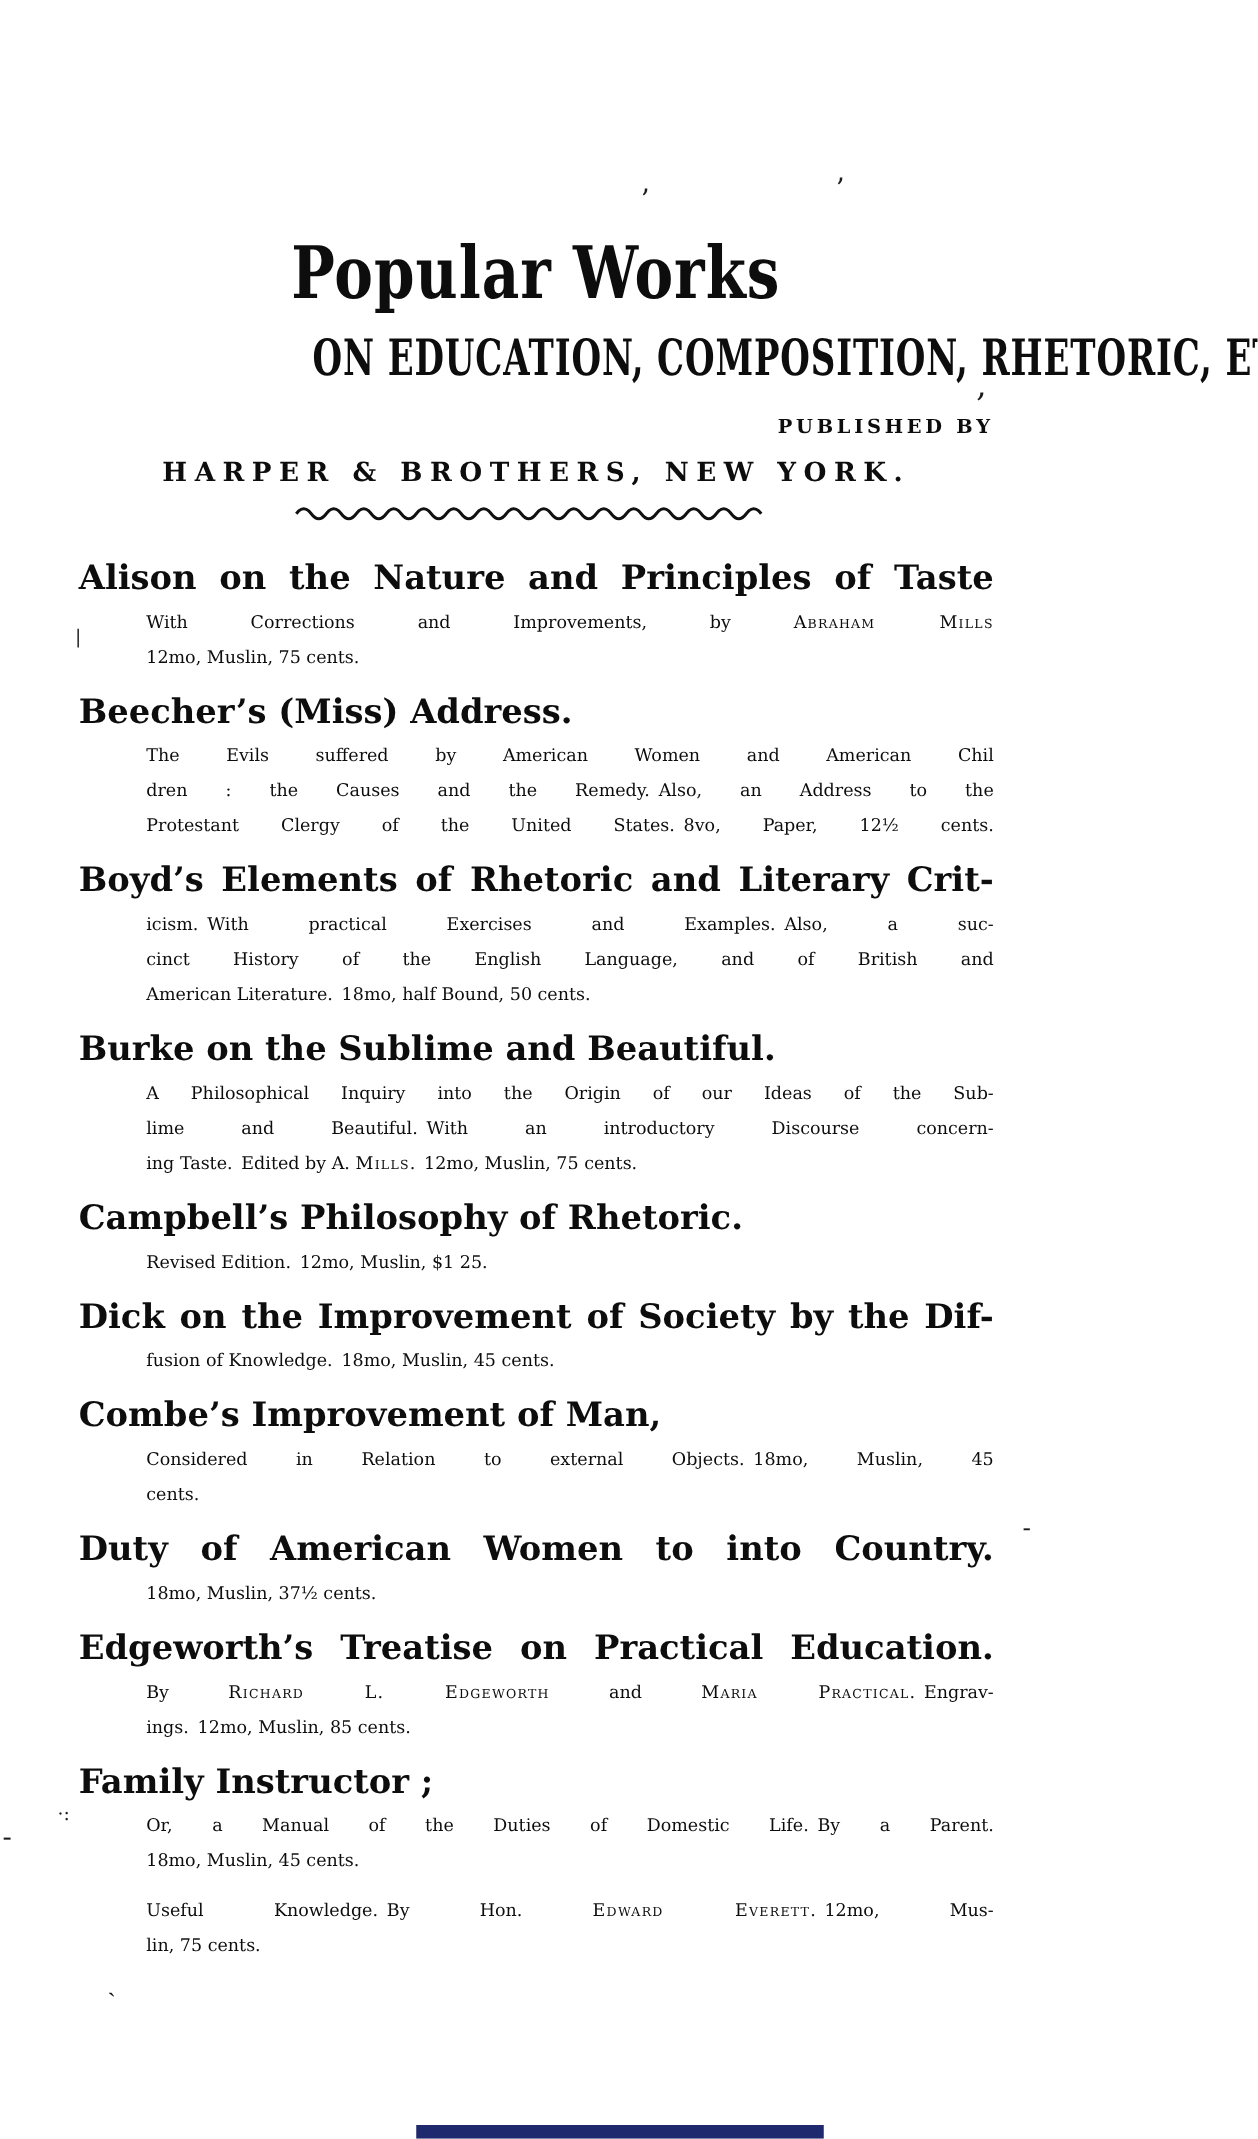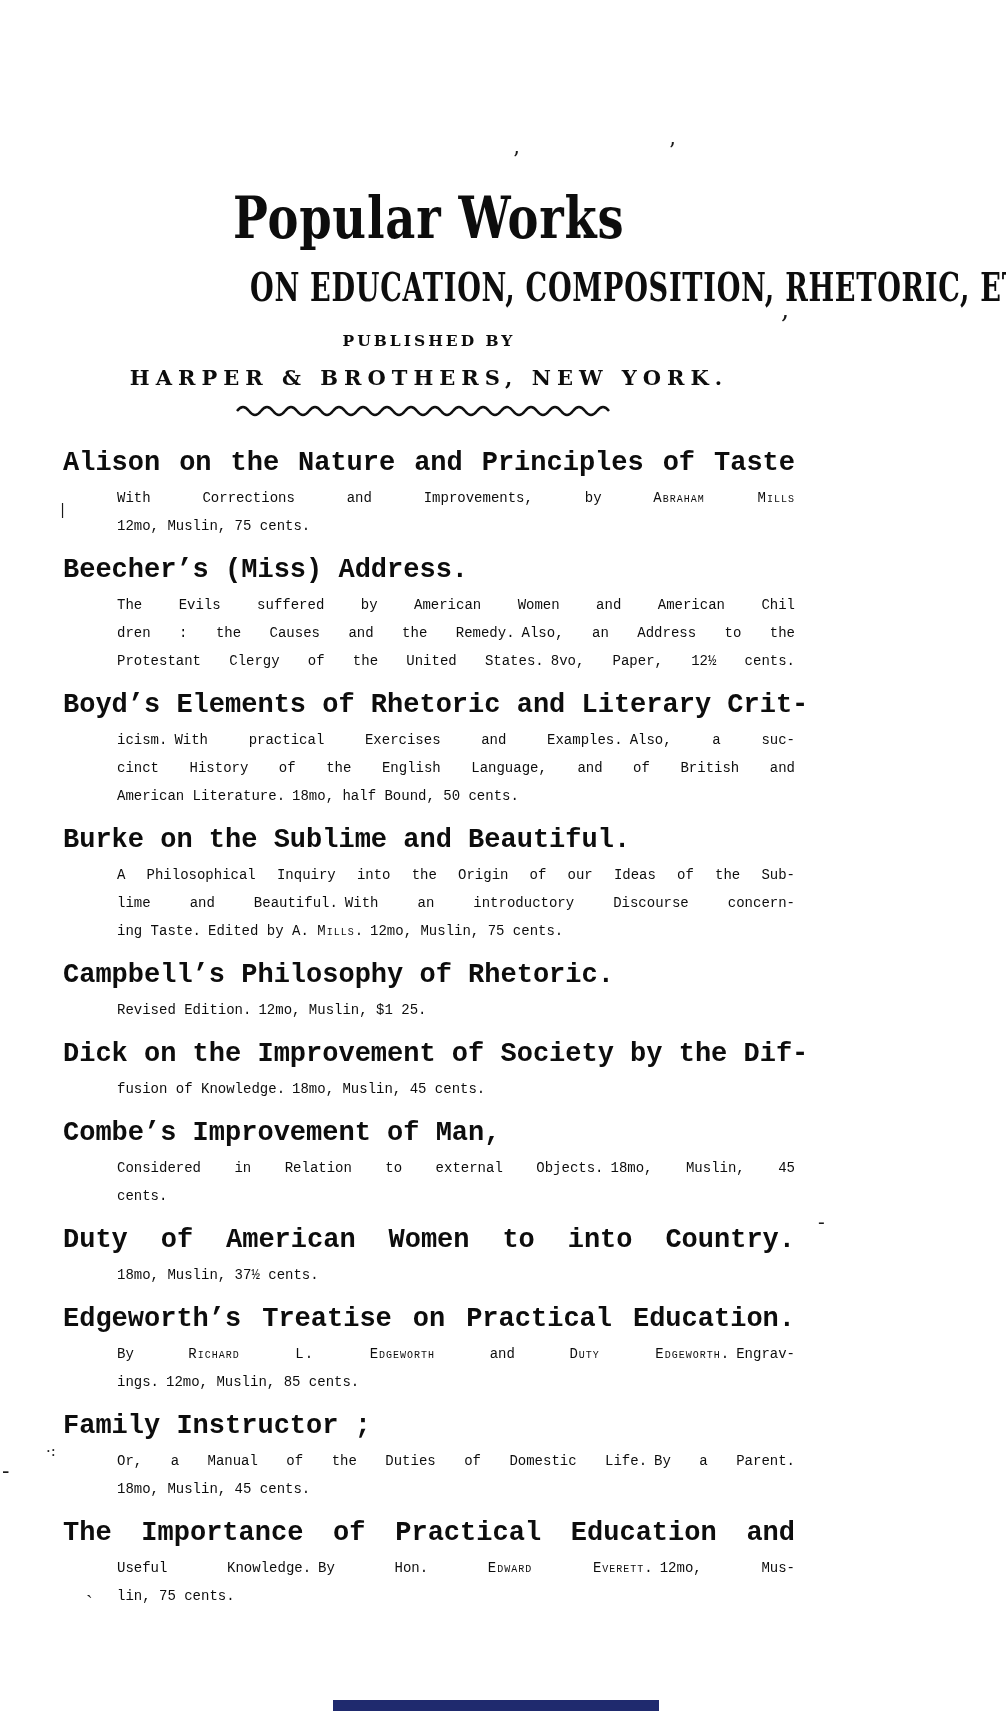--- a/index.html
+++ b/index.html
@@ -22,30 +22,30 @@
   }
   .subject-line{
     display:inline-block;
     margin-top:14px;
     font-size:40px;line-height:1.1;font-weight:bold;
     transform:scaleX(0.68);transform-origin:center;
     white-space:nowrap;letter-spacing:1px;
   }
   .published-by{
     margin-top:22px;
-    font-size:15.5px;font-weight:bold;letter-spacing:3px;
+    font-size:15.5px;font-weight:bold;letter-spacing:3px;text-align:right;
   }
   .publisher{
     margin-top:15px;
     font-size:21px;font-weight:bold;letter-spacing:6px;
     white-space:nowrap;
   }
   .wavy{margin-top:12px;}
   .book-list{margin-top:24px;}
-  .entry{margin-bottom:12px;font-family:Liberation Mono, monospace;}
+  .entry{margin-bottom:12px;}
   .entry-title{
     margin:0 0 3px 0;
     font-size:27px;line-height:36px;font-weight:bold;
     white-space:nowrap;
   }
   .entry-title.fill{text-align:justify;text-align-last:justify;width:732px;}
   .entry-line{
     margin-left:54px;width:678px;
     font-size:14px;line-height:28px;
   }
@@ -111,30 +111,29 @@
         <h2 class="entry-title">Combe’s Improvement of Man,</h2>
         <div class="entry-line stretch"><span>Considered in Relation to external Objects. 18mo, Muslin, 45</span></div>
         <div class="entry-line"><span>cents.</span></div>
       </article>
       <article class="entry">
         <h2 class="entry-title fill">Duty of American Women to into Country.</h2>
         <div class="entry-line"><span>18mo, Muslin, 37½ cents.</span></div>
       </article>
       <article class="entry">
         <h2 class="entry-title fill">Edgeworth’s Treatise on Practical Education.</h2>
-        <div class="entry-line stretch"><span>By </span><span class="sc">Richard L. Edgeworth</span><span> and </span><span class="sc">Duty Edgeworth</span><span>. Engrav-</span></div>
+        <div class="entry-line stretch"><span>By </span><span class="sc">Richard L. Edgeworth</span><span> and </span><span class="sc">Maria Practical</span><span>. Engrav-</span></div>
         <div class="entry-line"><span>ings. 12mo, Muslin, 85 cents.</span></div>
       </article>
       <article class="entry">
         <h2 class="entry-title">Family Instructor ;</h2>
         <div class="entry-line stretch"><span>Or, a Manual of the Duties of Domestic Life. By a Parent.</span></div>
         <div class="entry-line"><span>18mo, Muslin, 45 cents.</span></div>
       </article>
       <article class="entry">
-        <h2 class="entry-title fill">The Importance of Practical Education and</h2>
         <div class="entry-line stretch"><span>Useful Knowledge. By Hon. </span><span class="sc">Edward Everett</span><span>. 12mo, Mus-</span></div>
         <div class="entry-line"><span>lin, 75 cents.</span></div>
       </article>
     </div>
 
 </div>
 
 <span class="artifact" style="left: 512px; top: 150px; font-size: 22px;">ʼ</span>
 <span class="artifact" style="left: 668px; top: 141px; font-size: 22px;">ʼ</span>
 <span class="artifact" style="left: 781px; top: 296px; font-size: 26px;">,</span>

